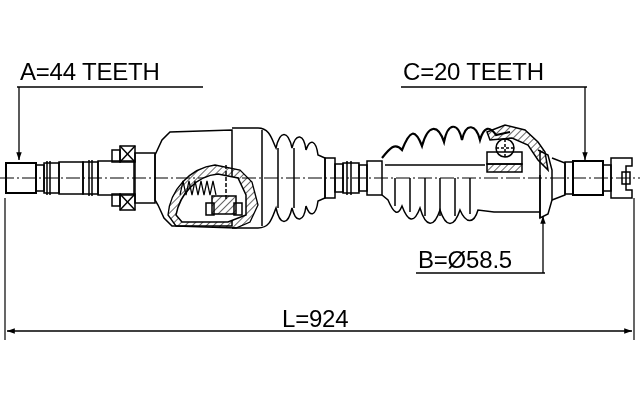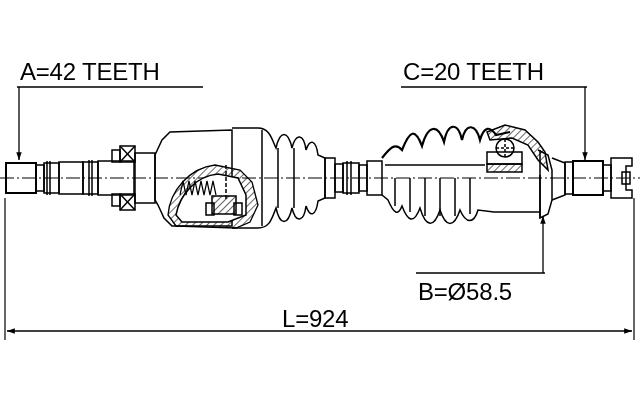--- a/index.html
+++ b/index.html
@@ -1,21 +1,21 @@
 <!DOCTYPE html>
 <html><head>
 <meta charset="utf-8">
 <style>
   html, body { margin: 0; padding: 0; background: #ffffff; }
   body { width: 640px; height: 400px; overflow: hidden; position: relative; font-family: "Liberation Sans", sans-serif; }
   #drawing { position: absolute; left: 0; top: 0; width: 640px; height: 400px; }
   .lbl { position: absolute; color: #000; font-family: "Liberation Sans", sans-serif; font-size: 24px; line-height: 24px; white-space: nowrap; letter-spacing: -0.2px; }
   #label-a { left: 20px; top: 60px; }
   #label-c { left: 403px; top: 60px; }
-  #label-b { left: 418px; top: 248px; margin-top: 32px; }
+  #label-b { left: 418px; top: 248px; }
   #label-l { left: 282px; top: 307px; }
 </style>
 </head>
 <body>
 
 <svg id="drawing" viewBox="0 0 640 400" xmlns="http://www.w3.org/2000/svg">
   <defs>
     <pattern id="hatch" width="5" height="5" patternUnits="userSpaceOnUse" patternTransform="rotate(45)">
       <line x1="0" y1="0" x2="0" y2="5" stroke="#000" stroke-width="1.2"></line>
     </pattern>
@@ -131,16 +131,16 @@
     <g>
       <rect x="565" y="162" width="8" height="32"></rect>
       <rect x="573" y="161" width="30" height="34" stroke-width="2"></rect>
       <rect x="603" y="165" width="8" height="26"></rect>
       <path d="M611,158 L632,158 L632,166 L626,166 L626,190 L632,190 L632,198 L611,198 z"></path>
       <rect x="622" y="172" width="8" height="12"></rect>
     </g>
   </g>
 </svg>
 
-<div class="lbl" id="label-a">A=42 TEETH</div>
+<div class="lbl" id="label-a">A=44 TEETH</div>
 <div class="lbl" id="label-c">C=20 TEETH</div>
 <div class="lbl" id="label-b">B=Ø58.5</div>
 <div class="lbl" id="label-l">L=924</div>
 
 </body></html>

